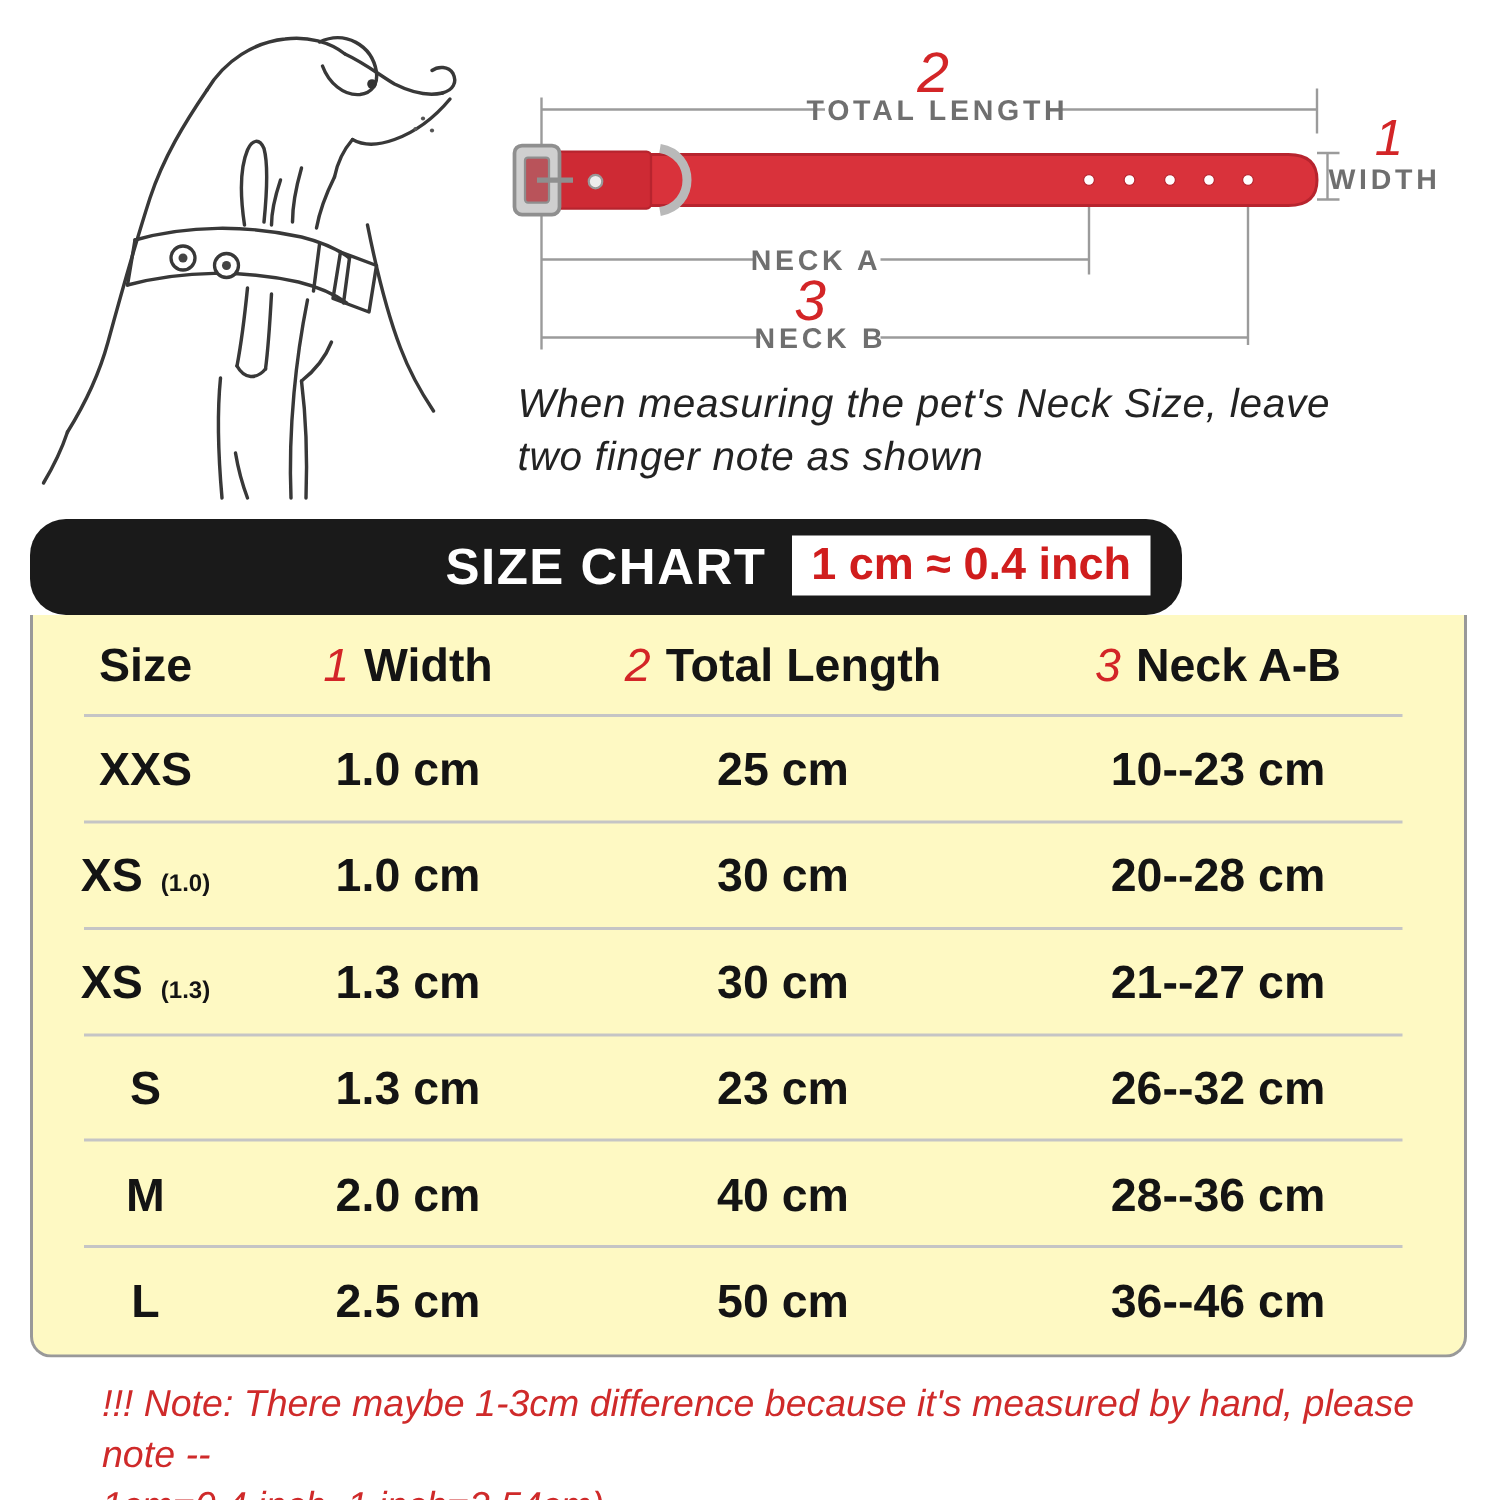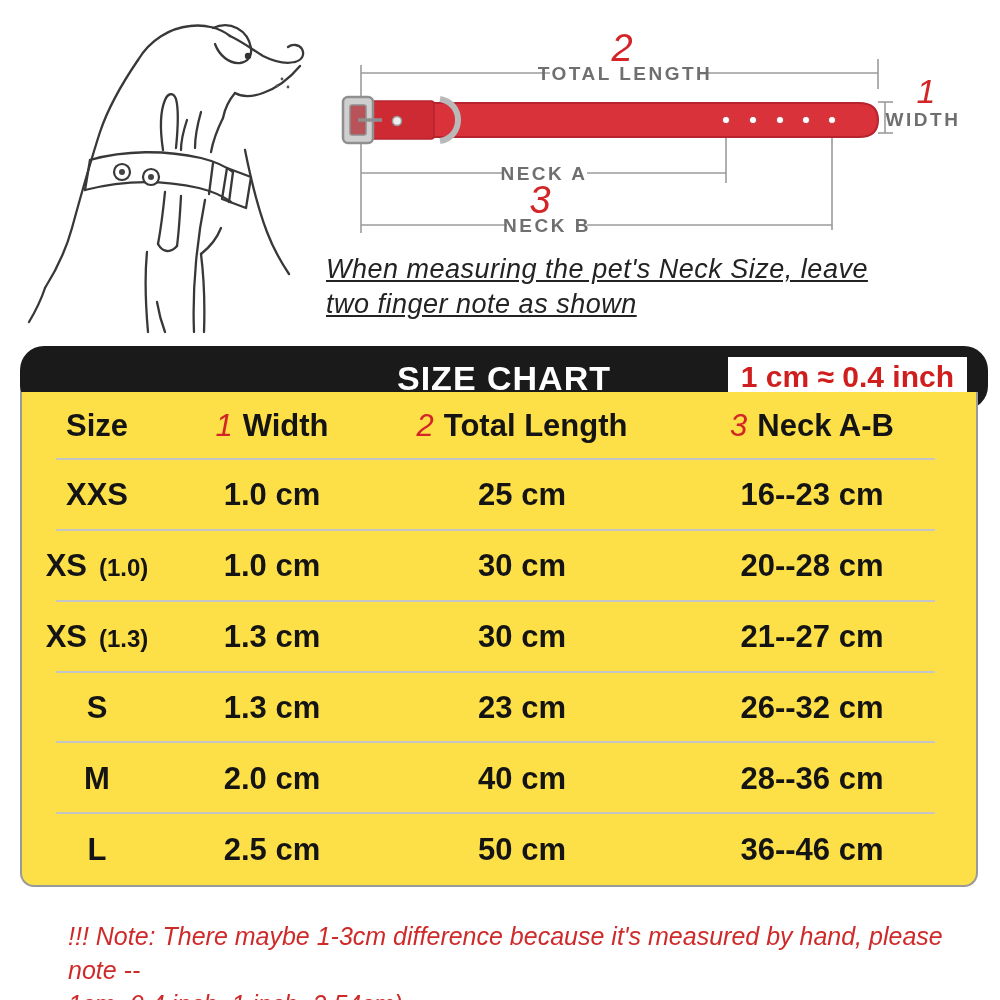--- a/index.html
+++ b/index.html
@@ -11,56 +11,56 @@
 
   
   #dog-sketch{left:5px;top:0px;width:335px;height:335px;}
   #collar-diagram{left:340px;top:15px;width:660px;height:235px;}
   #collar-diagram text{font-family:"Liberation Sans", sans-serif;}
   .dim-label{font-size:19px;font-weight:bold;fill:#6f6f6f;letter-spacing:2.5px;}
   .dim-num{font-size:38px;font-style:italic;fill:#d32527;}
   .dim-num-small{font-size:34px;font-style:italic;fill:#d32527;}
 
   .caption{
-    left:326px;top:252px;width:600px;
-    font-style:italic;font-size:27px;line-height:35px;color:#232323;letter-spacing:.5px;text-decoration:underline;
+    left:345px;top:252px;width:600px;
+    font-style:italic;font-size:27px;line-height:35px;color:#232323;letter-spacing:.5px;
   }
 
   
   .chart-header{
-    left:20px;top:346px;width:968px;height:64px;
+    left:20px;top:346px;width:768px;height:64px;
     background:#1a1a1a;border-radius:24px;
   }
   .chart-title{
     position:absolute;left:0;right:0;top:0;height:64px;line-height:64px;
     text-align:center;color:#ffffff;font-size:34px;font-weight:bold;letter-spacing:1px;
   }
   .conversion-badge{
     position:absolute;right:21px;top:11px;height:40px;line-height:40px;
     background:#ffffff;color:#d01d1d;font-size:30px;font-weight:bold;padding:0 13px;margin-left:40px;
   }
   .chart-body{
-    left:20px;top:392px;width:954px;height:493px;
-    background:#fde047;border:2px solid #999;border-top:none;
+    left:20px;top:410px;width:954px;height:493px;
+    background:#fef9c3;border:2px solid #999;border-top:none;
     border-radius:0 0 14px 14px;
     display:grid;grid-template-rows:68px repeat(6,1fr);
   }
   .t-row{
     display:grid;grid-template-columns:150px 200px 300px 1fr;
     align-items:center;position:relative;
   }
   .t-row:not(:last-child)::after{
     content:"";position:absolute;left:34px;right:41px;bottom:0;height:2px;background:#c5c5c5;
   }
   .cell{text-align:center;font-weight:bold;font-size:31px;color:#141414;white-space:nowrap;}
   .cell.neck{padding-right:24px;}
   .hdr{display:flex;justify-content:center;align-items:baseline;gap:10px;}
   .hdr .col-num{color:#d32527;font-style:italic;font-weight:normal;font-size:31px;}
   .hdr .col-label{font-weight:bold;font-size:31px;color:#141414;}
-  .size-note{font-size:24px;margin-left:12px;}
+  .size-note{font-size:16px;margin-left:12px;}
   .size-note:empty{display:none;margin:0;}
 
   
   .note{
     left:68px;top:919px;width:910px;
     color:#cf2a2a;font-style:italic;font-size:25px;line-height:34px;
   }
 </style>
 </head>
 <body>
@@ -194,21 +194,21 @@
     <div class="cell hdr neck">
       <span class="col-num">3</span>
       <span class="col-label">Neck A-B</span>
     </div>
   </div>
 
   <div class="t-row">
     <div class="cell"><span>XXS</span></div>
     <div class="cell">1.0 cm</div>
     <div class="cell">25 cm</div>
-    <div class="cell neck">16--23 cm</div>
+    <div class="cell neck">10--23 cm</div>
   </div>
   <div class="t-row">
     <div class="cell"><span>XS</span><span class="size-note">(1.0)</span></div>
     <div class="cell">1.0 cm</div>
     <div class="cell">30 cm</div>
     <div class="cell neck">20--28 cm</div>
   </div>
   <div class="t-row">
     <div class="cell"><span>XS</span><span class="size-note">(1.3)</span></div>
     <div class="cell">1.3 cm</div>

